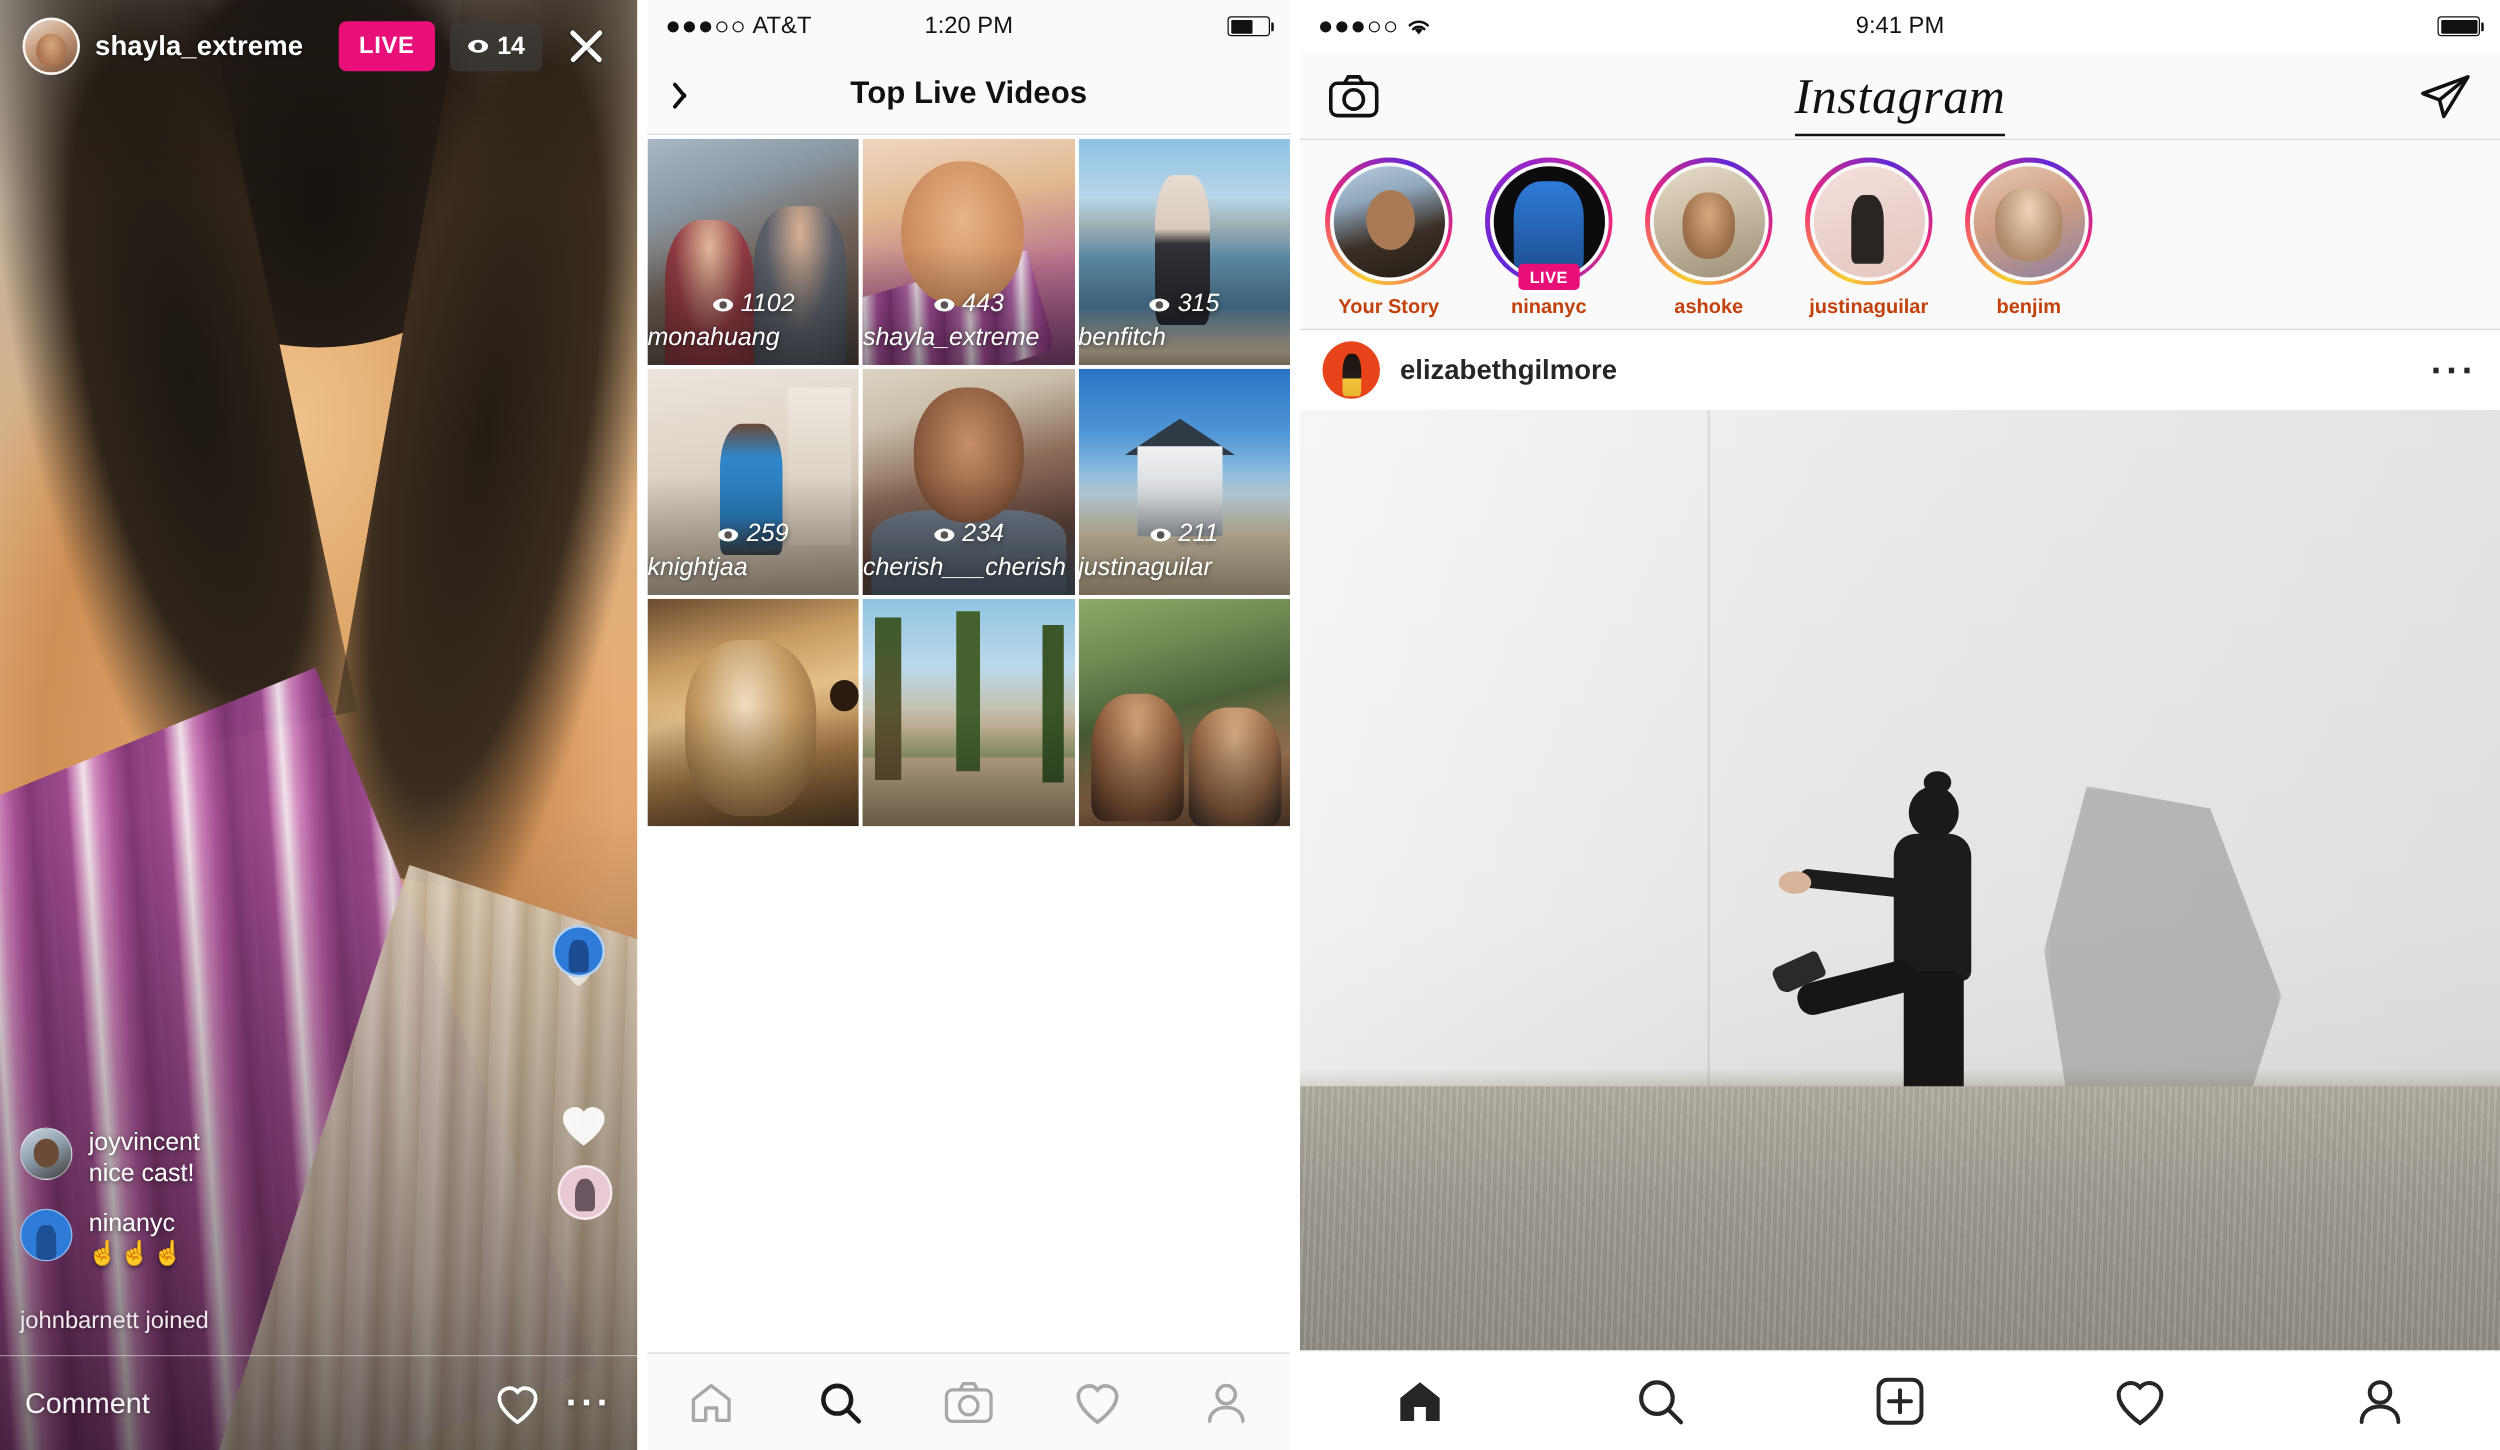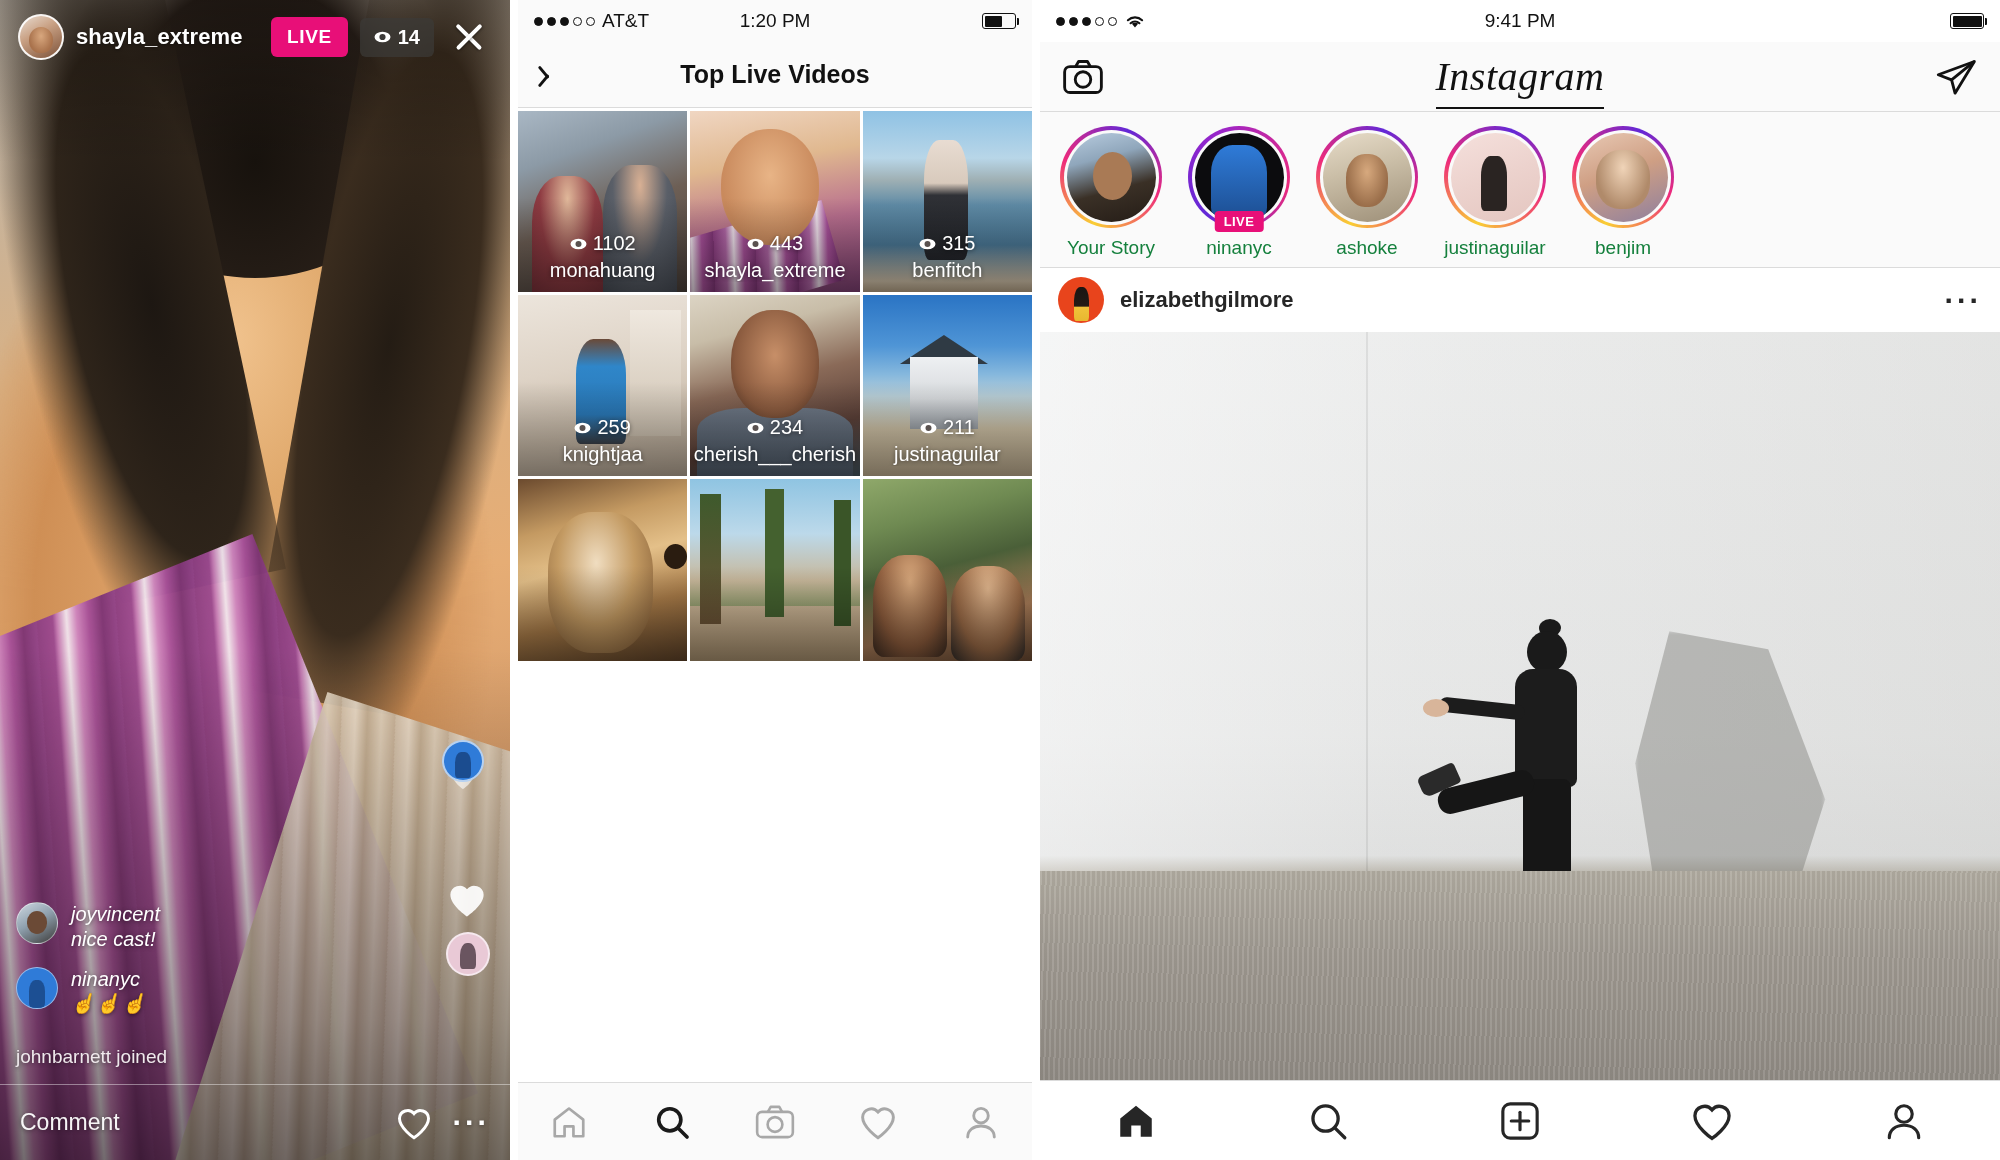--- a/index.html
+++ b/index.html
@@ -72,21 +72,21 @@
     border:1.5px solid rgba(255,255,255,.5); position:relative; }
   .av-joy { background:linear-gradient(150deg,#cfd9e2 0%,#8fa0ae 45%,#3b3a38 100%); }
   .av-joy::after { content:""; position:absolute; left:24%; top:20%; width:52%;
     height:56%; border-radius:50%; background:#6b4a36; }
   .av-nina { background:#2f7bd8; }
   .av-nina::after { content:""; position:absolute; left:30%; top:28%; width:40%;
     height:70%; border-radius:40% 40% 20% 20%; background:#1c4f93; }
   .av-chch { background:linear-gradient(150deg,#e7c9b2 0%,#b07f5e 50%,#6a3f2a 100%); }
   .av-chch::after { content:""; position:absolute; left:26%; top:24%; width:48%;
     height:56%; border-radius:50%; background:#d8a179; }
-  .cmt-body { display:flex; flex-direction:column;font-style:italic; }
+  .cmt-body { display:flex; flex-direction:column; }
   .cmt-user { color:#fff; font-size:20px; font-weight:500; line-height:1.25;
     text-shadow:0 1px 4px rgba(0,0,0,.5); }
   .cmt-text { color:#fff; font-size:20px; font-weight:400; line-height:1.25;
     text-shadow:0 1px 4px rgba(0,0,0,.5); }
   .cmt-emoji { font-size:19px; letter-spacing:2px; line-height:1.3; }
   .join-note { color:#efe9ec; font-size:19px; padding:2px 16px 0;
     text-shadow:0 1px 4px rgba(0,0,0,.45); position:absolute; left:0; bottom:92px; }
 
   .live-bar { position:absolute; left:0; right:0; bottom:0; height:76px;
     display:flex; align-items:center; padding:0 20px;
@@ -140,22 +140,22 @@
   .nav-title { position:absolute; left:0; right:0; text-align:center;
     font-size:25px; font-weight:700; color:#111; pointer-events:none; }
 
   .vgrid { flex:1; display:grid; grid-template-columns:repeat(3,1fr);
     gap:3px; padding:3px 0 0; background:#fff; overflow:hidden;
     align-content:start; }
   .vcell { position:relative; aspect-ratio:1/1.07; overflow:hidden; cursor:pointer; }
   .vcell .bgimg { position:absolute; inset:0; }
   .vcell .shade { position:absolute; inset:0;
     background:linear-gradient(to bottom, rgba(0,0,0,0) 48%, rgba(0,0,0,.38) 100%); }
-  .vmeta { position:absolute; left:0; right:0; bottom:10px; text-align:center;
-    color:#fff; text-shadow:0 1px 4px rgba(0,0,0,.55); }
+  .vmeta { position:absolute; left:0; right:0; bottom:10px; 
+    color:#fff; text-shadow:0 1px 4px rgba(0,0,0,.55);font-style:italic; }
   .vviews { font-size:20px; font-weight:500; display:flex; align-items:center;
     justify-content:center; gap:6px; margin-bottom:4px; }
   .vuser { font-size:20px; font-weight:400; white-space:nowrap; overflow:hidden;
     text-overflow:clip; padding:0 0; }
 
   .g1 { background:linear-gradient(160deg,#a9b7c4 0%,#8c9aa6 25%,#6d5f55 55%,#4a403a 100%); }
   .g1::after{content:"";position:absolute;left:8%;top:36%;width:42%;height:64%;
     background:radial-gradient(ellipse at 50% 20%,#e0b89a 0%,#8e3b42 55%,#7a3139 100%);border-radius:40% 40% 0 0;}
   .g1::before{content:"";position:absolute;right:6%;top:30%;width:44%;height:70%;
     background:radial-gradient(ellipse at 50% 16%,#d8b094 0%,#5a5f68 52%,#474c55 100%);border-radius:38% 38% 0 0;}
@@ -240,22 +240,22 @@
     background:#2a2422;border-radius:36% 36% 12% 12%;}
   .p-asho { background:linear-gradient(165deg,#e7dcc9 0%,#cbbfa8 40%,#9d8f78 100%); }
   .p-asho::after{content:"";position:absolute;left:26%;top:24%;width:48%;height:60%;
     background:radial-gradient(ellipse at 50% 34%,#d7a97e 0%,#9a6e4a 70%);border-radius:44%;}
   .p-benj { background:linear-gradient(160deg,#e8c9b4 0%,#cf9f84 45%,#8e7f9e 100%); }
   .p-benj::after{content:"";position:absolute;left:20%;top:20%;width:60%;height:66%;
     background:radial-gradient(ellipse at 50% 30%,#f0d4b8 0%,#b08a6a 70%);border-radius:44%;}
   .story-live { position:absolute; left:50%; bottom:-4px; transform:translateX(-50%);
     background:#e80f78; color:#fff; font-size:13px; font-weight:700;
     padding:3px 9px; border-radius:4px; letter-spacing:.4px; }
-  .story-name { font-size:19px; color:#15803d; white-space:nowrap;
-    overflow:hidden; text-overflow:ellipsis; }
+  .story-name { font-size:16px; color:#c2410c; white-space:nowrap;
+    overflow:hidden; text-overflow:ellipsis;font-weight:bold; }
 
   .post-head { height:64px; display:flex; align-items:center; gap:16px;
     padding:0 18px; background:#fff; }
   .post-av { width:46px; height:46px; border-radius:50%; flex:none;
     overflow:hidden; position:relative; background:#e8441c; }
   .post-av::after { content:""; position:absolute; left:34%; top:22%; width:34%;
     height:74%; border-radius:40% 40% 14% 14%;
     background:linear-gradient(180deg,#1b1512 0%,#241b16 56%,#f0c23a 60%,#e8b830 100%); }
   .post-user { flex:1; font-size:22px; font-weight:600; color:#262626; }
   .post-more { font-size:30px; color:#262626; letter-spacing:2.5px;

